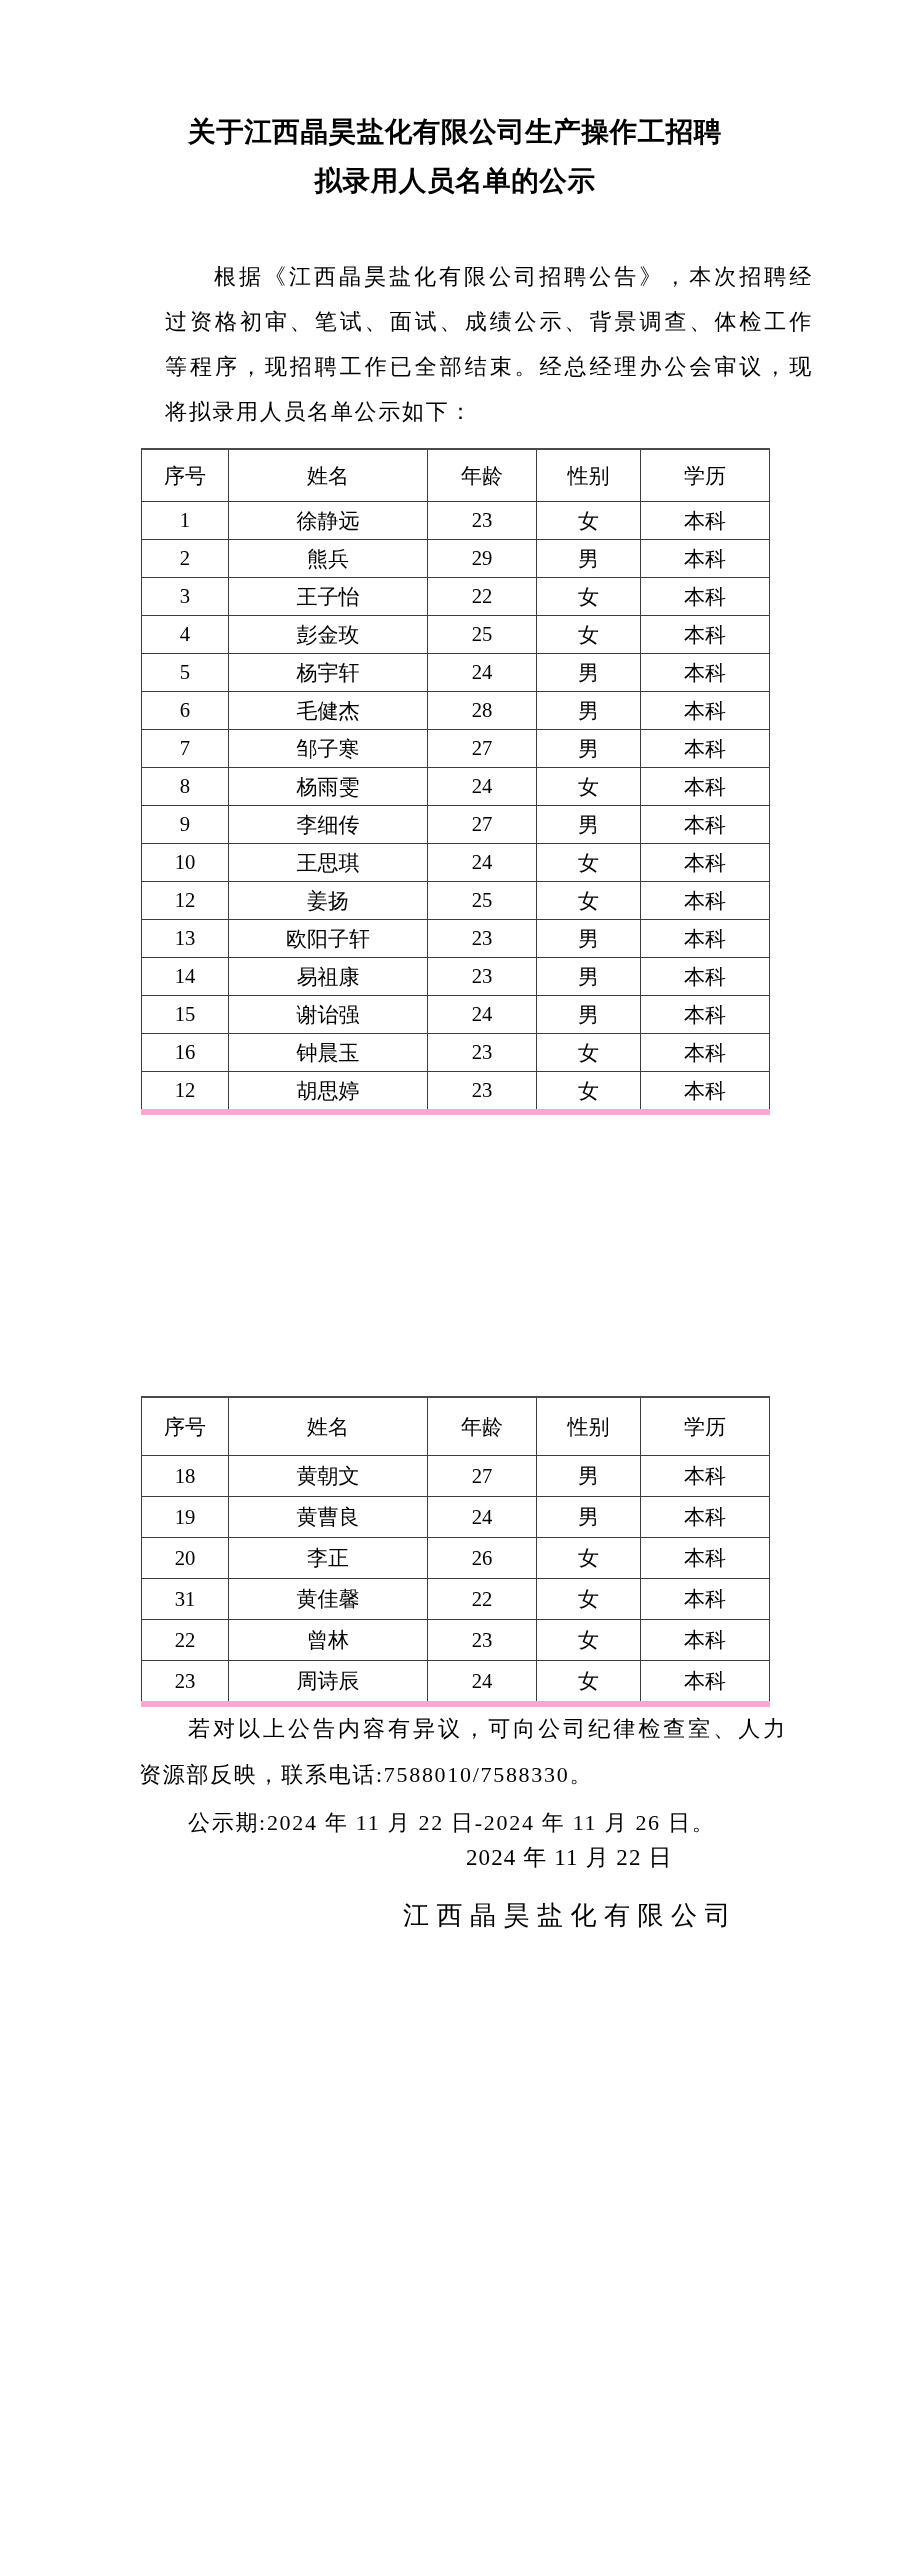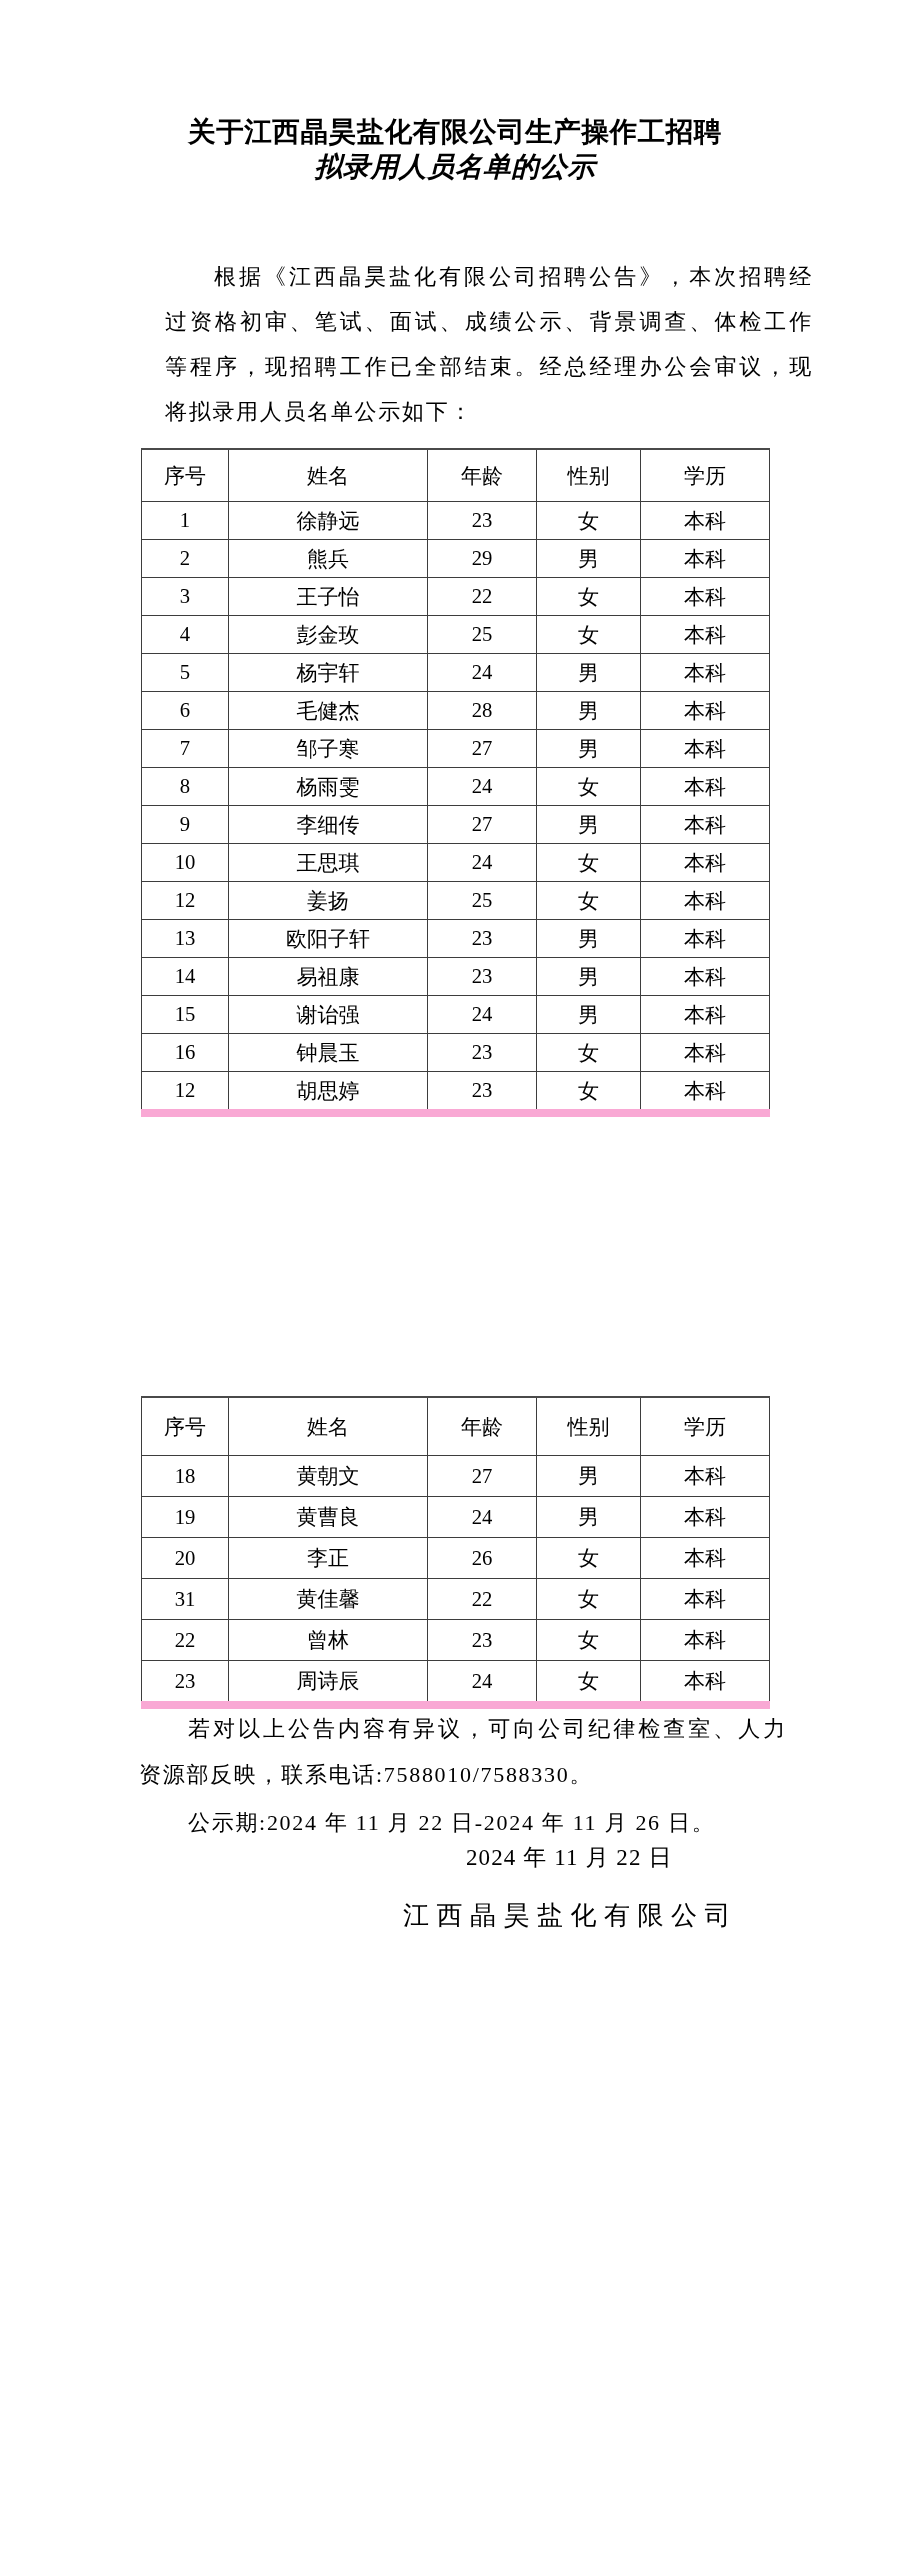--- a/index.html
+++ b/index.html
@@ -17,21 +17,21 @@
     left:0;
     width:910px;
     text-align:center;
     font-size:27.5px;
     font-weight:bold;
     line-height:32px;
     letter-spacing:0.6px;
     white-space:nowrap;
   }
   #title1{top:116px;}
-  #title2{top:151px;font-style:italic;}
+  #title2{top:165px;}
   .para{
     position:absolute;
     left:153px;
     width:648px;
     font-size:22px;
     line-height:45px;
     letter-spacing:1.7px;
     margin-left:12px;
   }
   #intro{top:254px;}
@@ -60,21 +60,21 @@
   table.roster th, table.roster td{
     border:0.9px solid #3d3d3d;
     border-top-width:1.1px;
     border-bottom-width:1.1px;
     text-align:center;
     vertical-align:middle;
     font-weight:normal;
     padding:0;
     overflow:hidden;
   }
-  table.roster{border-top:2px solid #4a4a4a;border-bottom:8px solid #f9a8d4;}
+  table.roster{border-top:2px solid #4a4a4a;border-bottom:6px solid #f9a8d4;}
   table.roster th{height:51px;border-bottom-width:1.4px;}
   #table1 td{height:37px;}
   #table2 th{height:57px;}
   #table2 td{height:40px;}
   td.c-num, td.c-age{font-size:20.7px;}
   .footer-line{
     position:absolute;
     left:139px;
     width:648px;
     font-size:22px;

